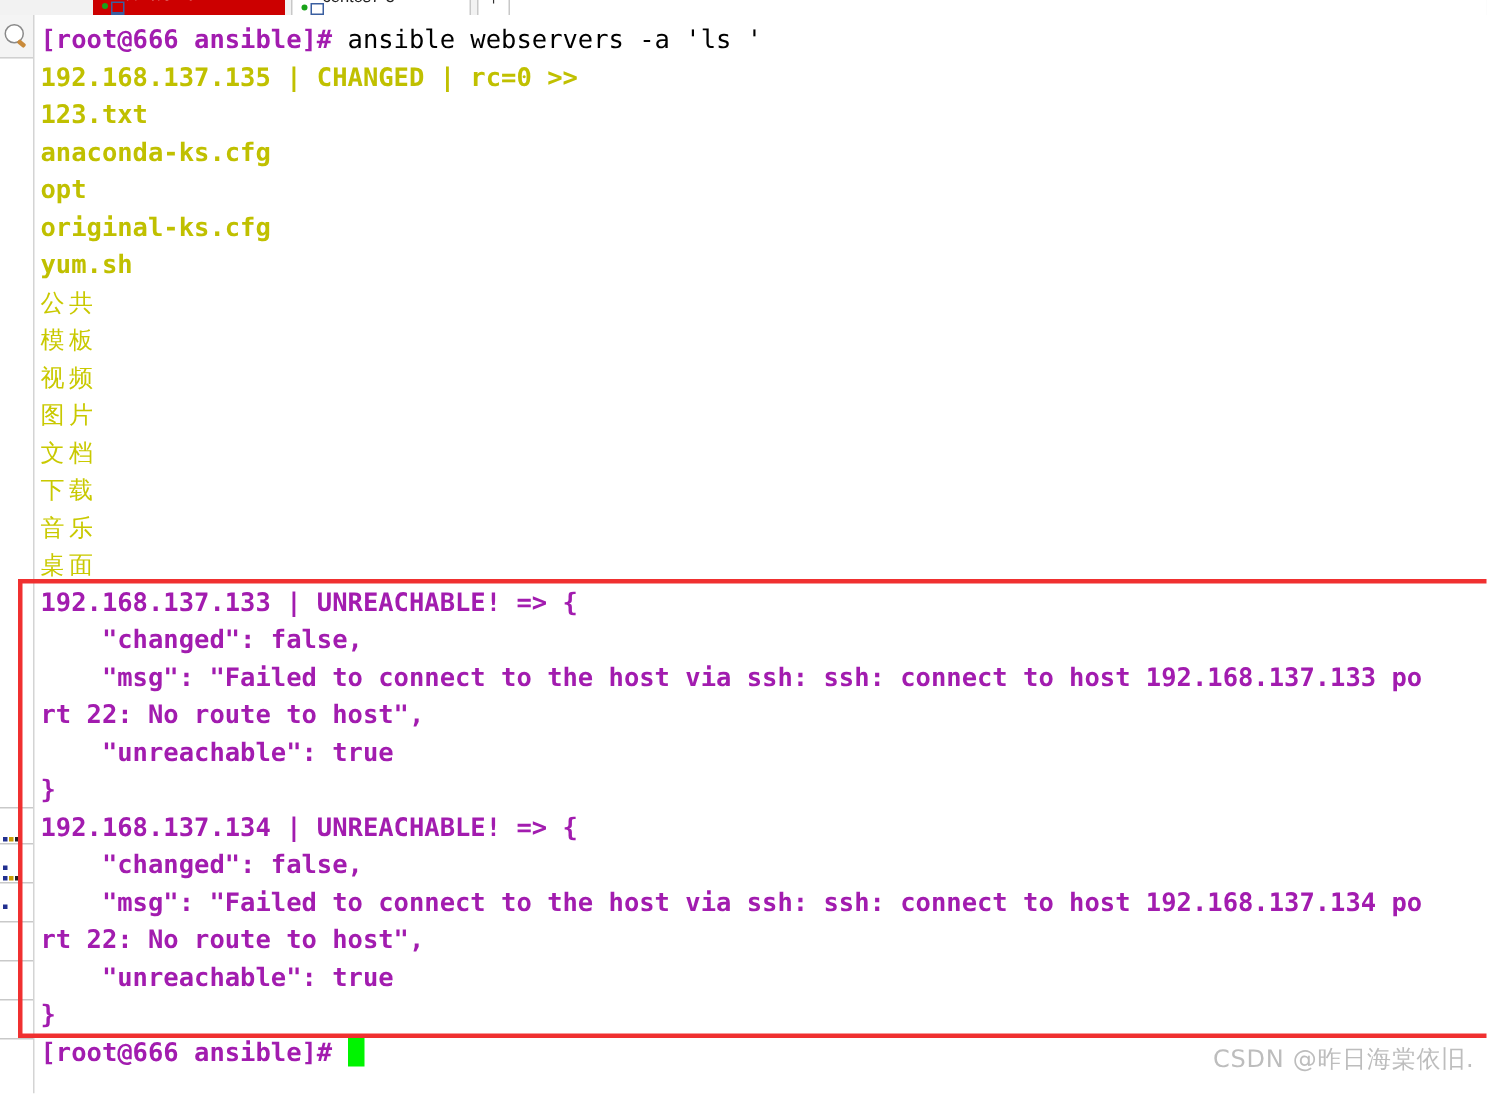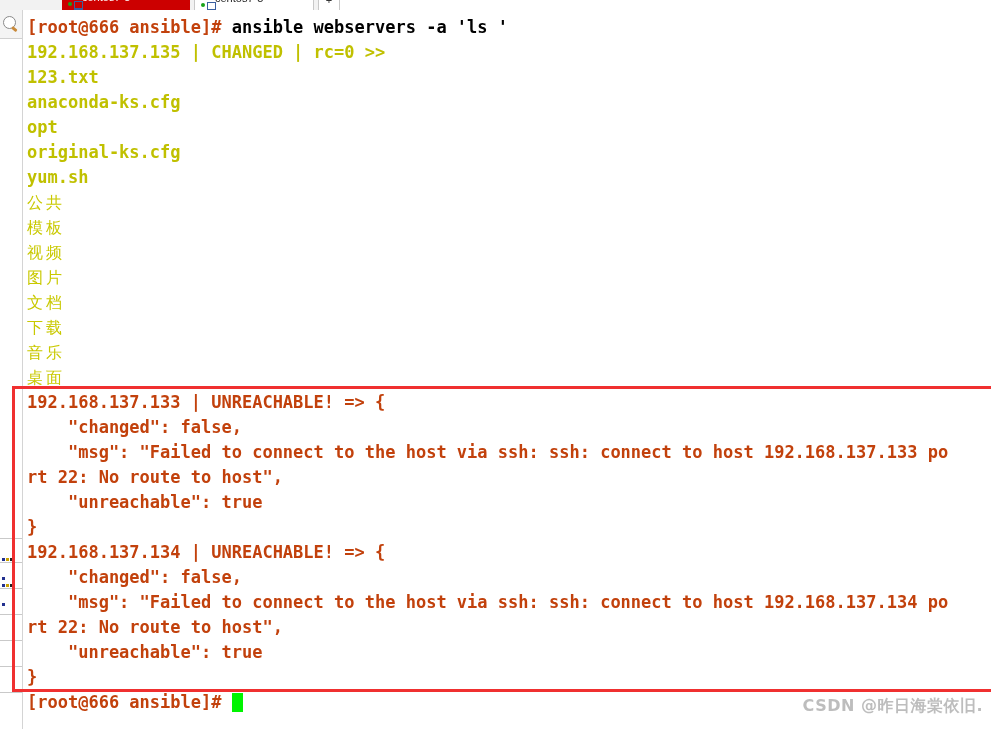--- a/index.html
+++ b/index.html
@@ -167,22 +167,22 @@
     position: absolute;
     left: 0; top: 0;
     padding: 5px 0 0 5px;
     white-space: pre;
     font-family: "DejaVu Sans Mono", "Liberation Mono", monospace;
     font-size: 17px;
     line-height: 25px;
     letter-spacing: 0px;
   }
   .ln { white-space: pre; height: 25px; }
-  .c-red    { color: #c2410c; font-weight: bold; }
-  .c-black  { color: #000000; font-weight: bold; }
+  .c-red    { color: #a21caf; font-weight: bold; }
+  .c-black  { color: #000000; }
   .c-olive  { color: #c0c000; font-weight: bold; }
   .cjk {
     font-family: Liberation Mono, monospace;
     color: #c9c900;
     letter-spacing: 3px;
     font-size: 16px;
   }
   #cursor-block {
     display: inline-block;
     width: 11px;
@@ -207,21 +207,20 @@
   
   #watermark {
     position: absolute;
     right: 8px;
     bottom: 12px;
     font-family: "DejaVu Sans", "Liberation Sans", sans-serif;
     font-size: 16px;
     color: #bdbdbd;
     z-index: 50;
     letter-spacing: 0.5px;
-    font-weight: bold;
   }
 </style>
 </head>
 <body>
 
 <div id="tabstrip">
   <div id="tabstrip-bg-left"></div>
   <div id="tabstrip-bg-right"></div>
 
   <div class="tab active">

